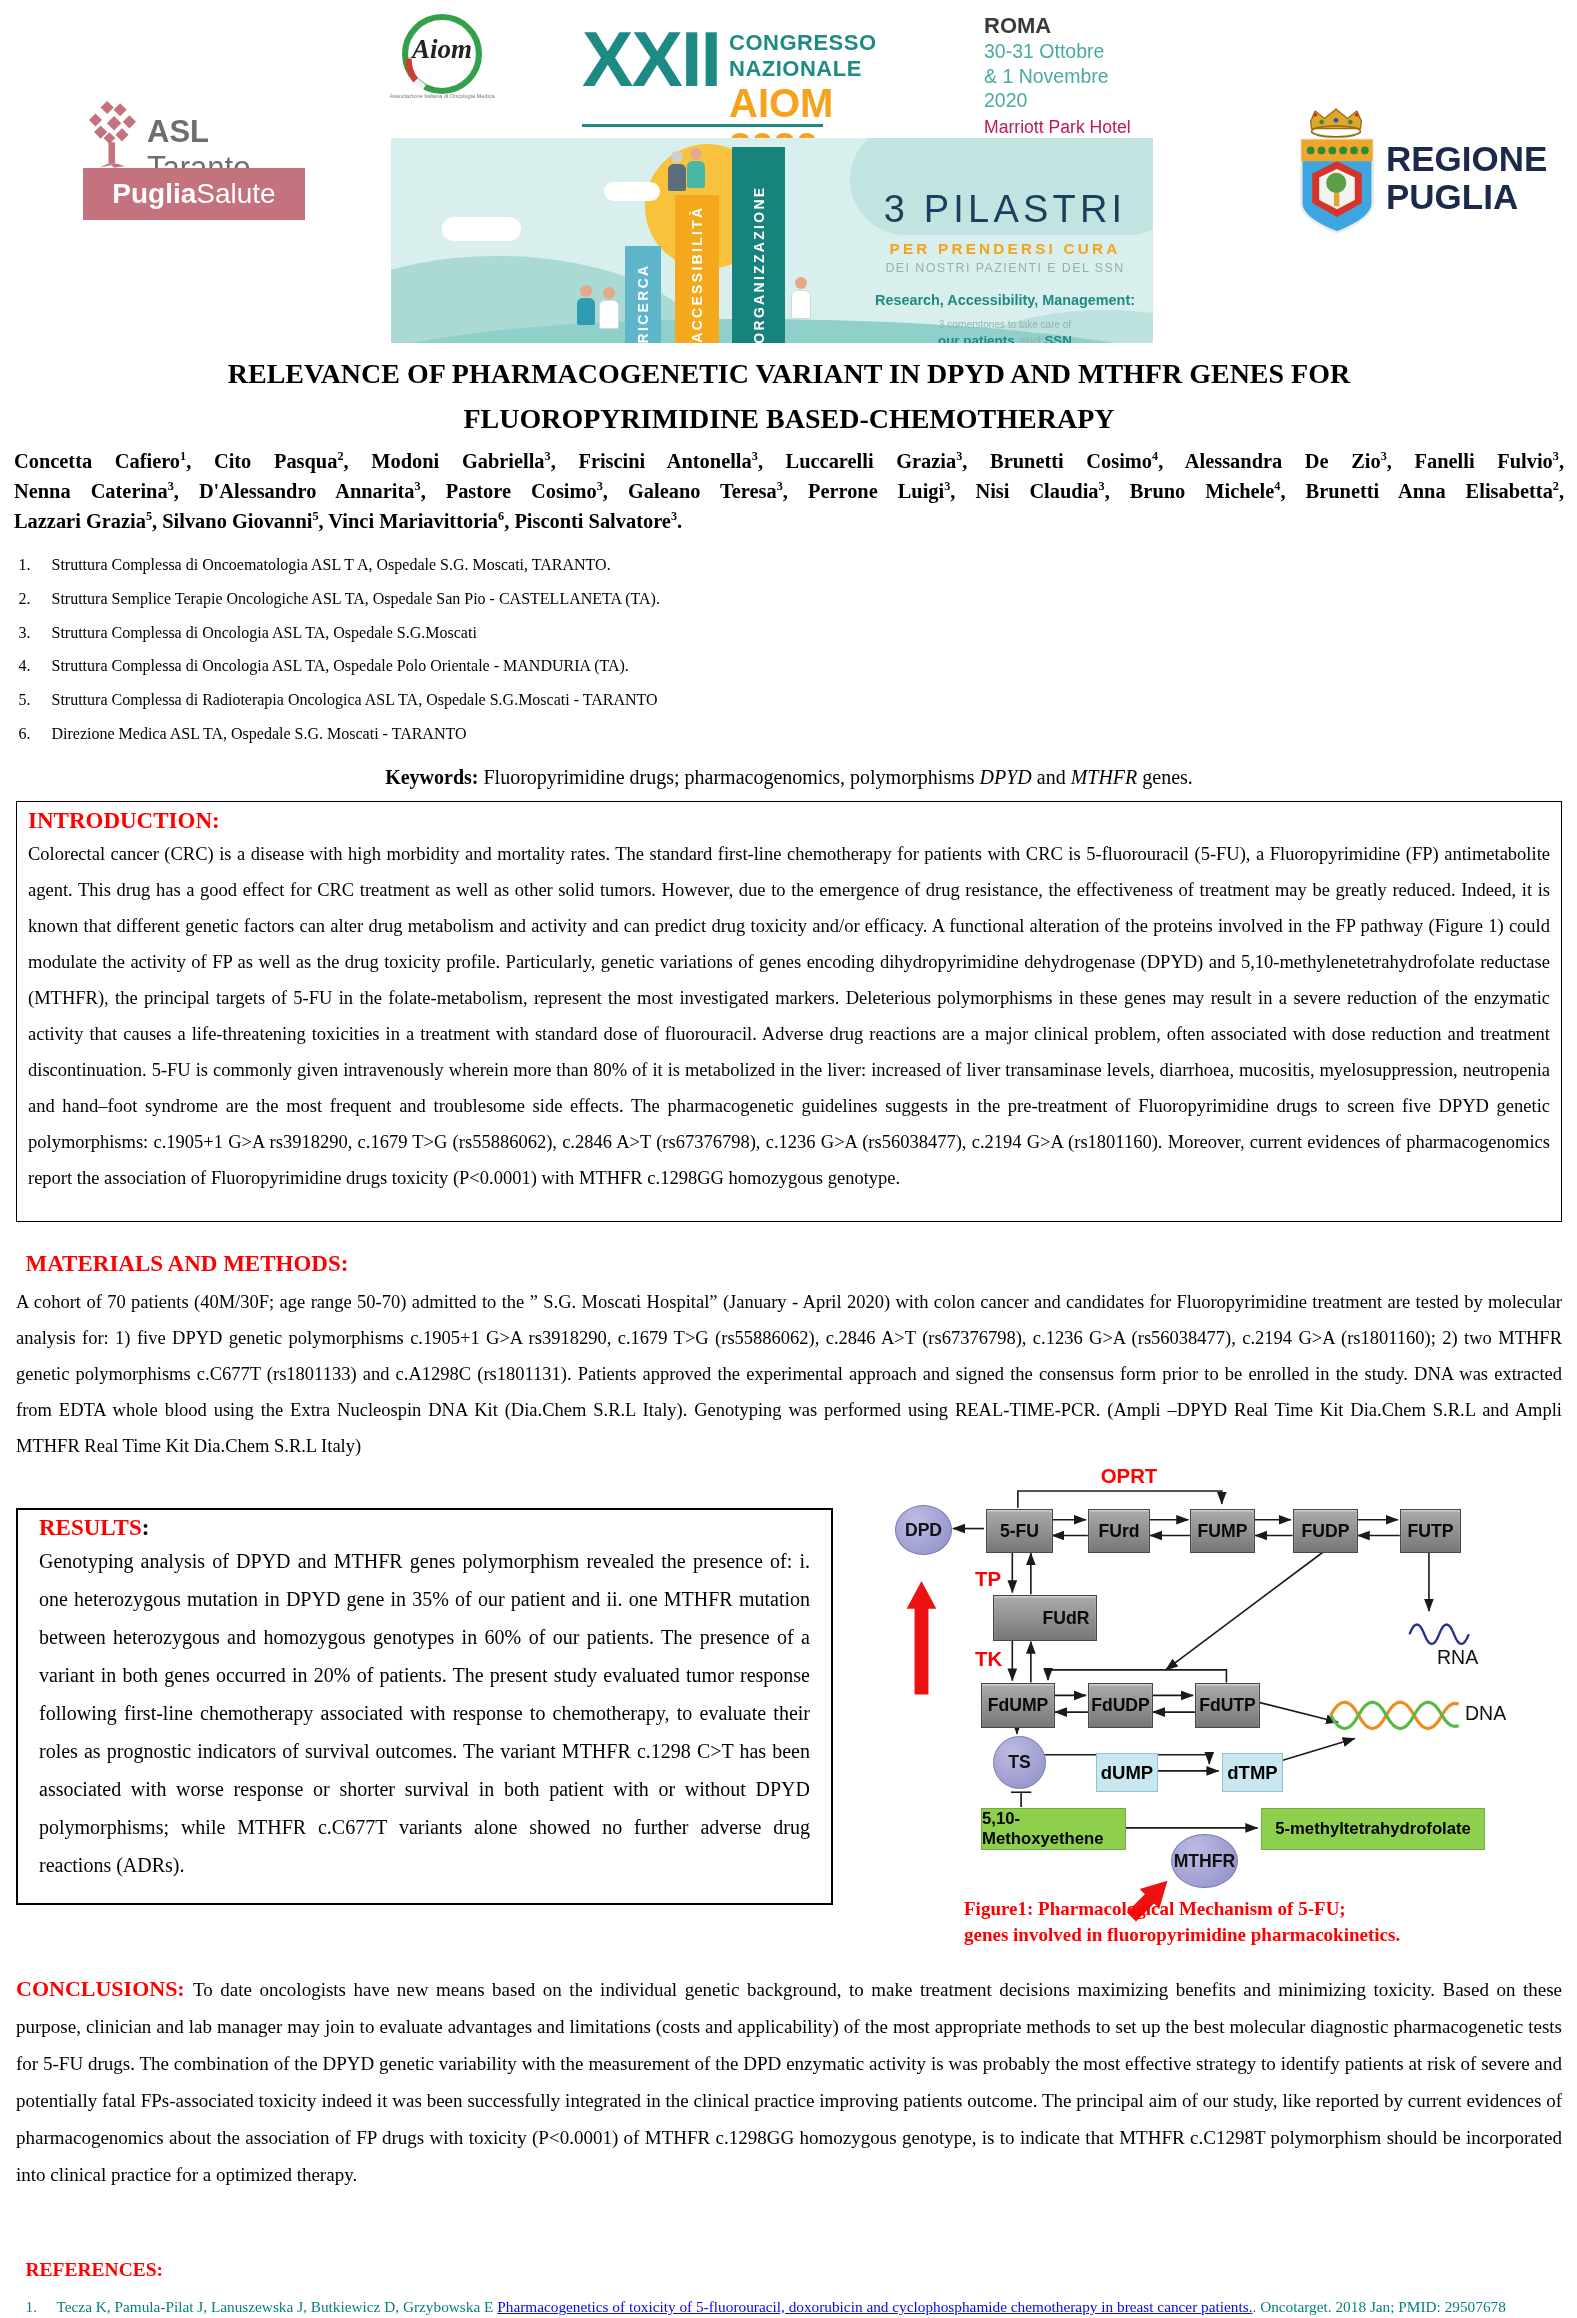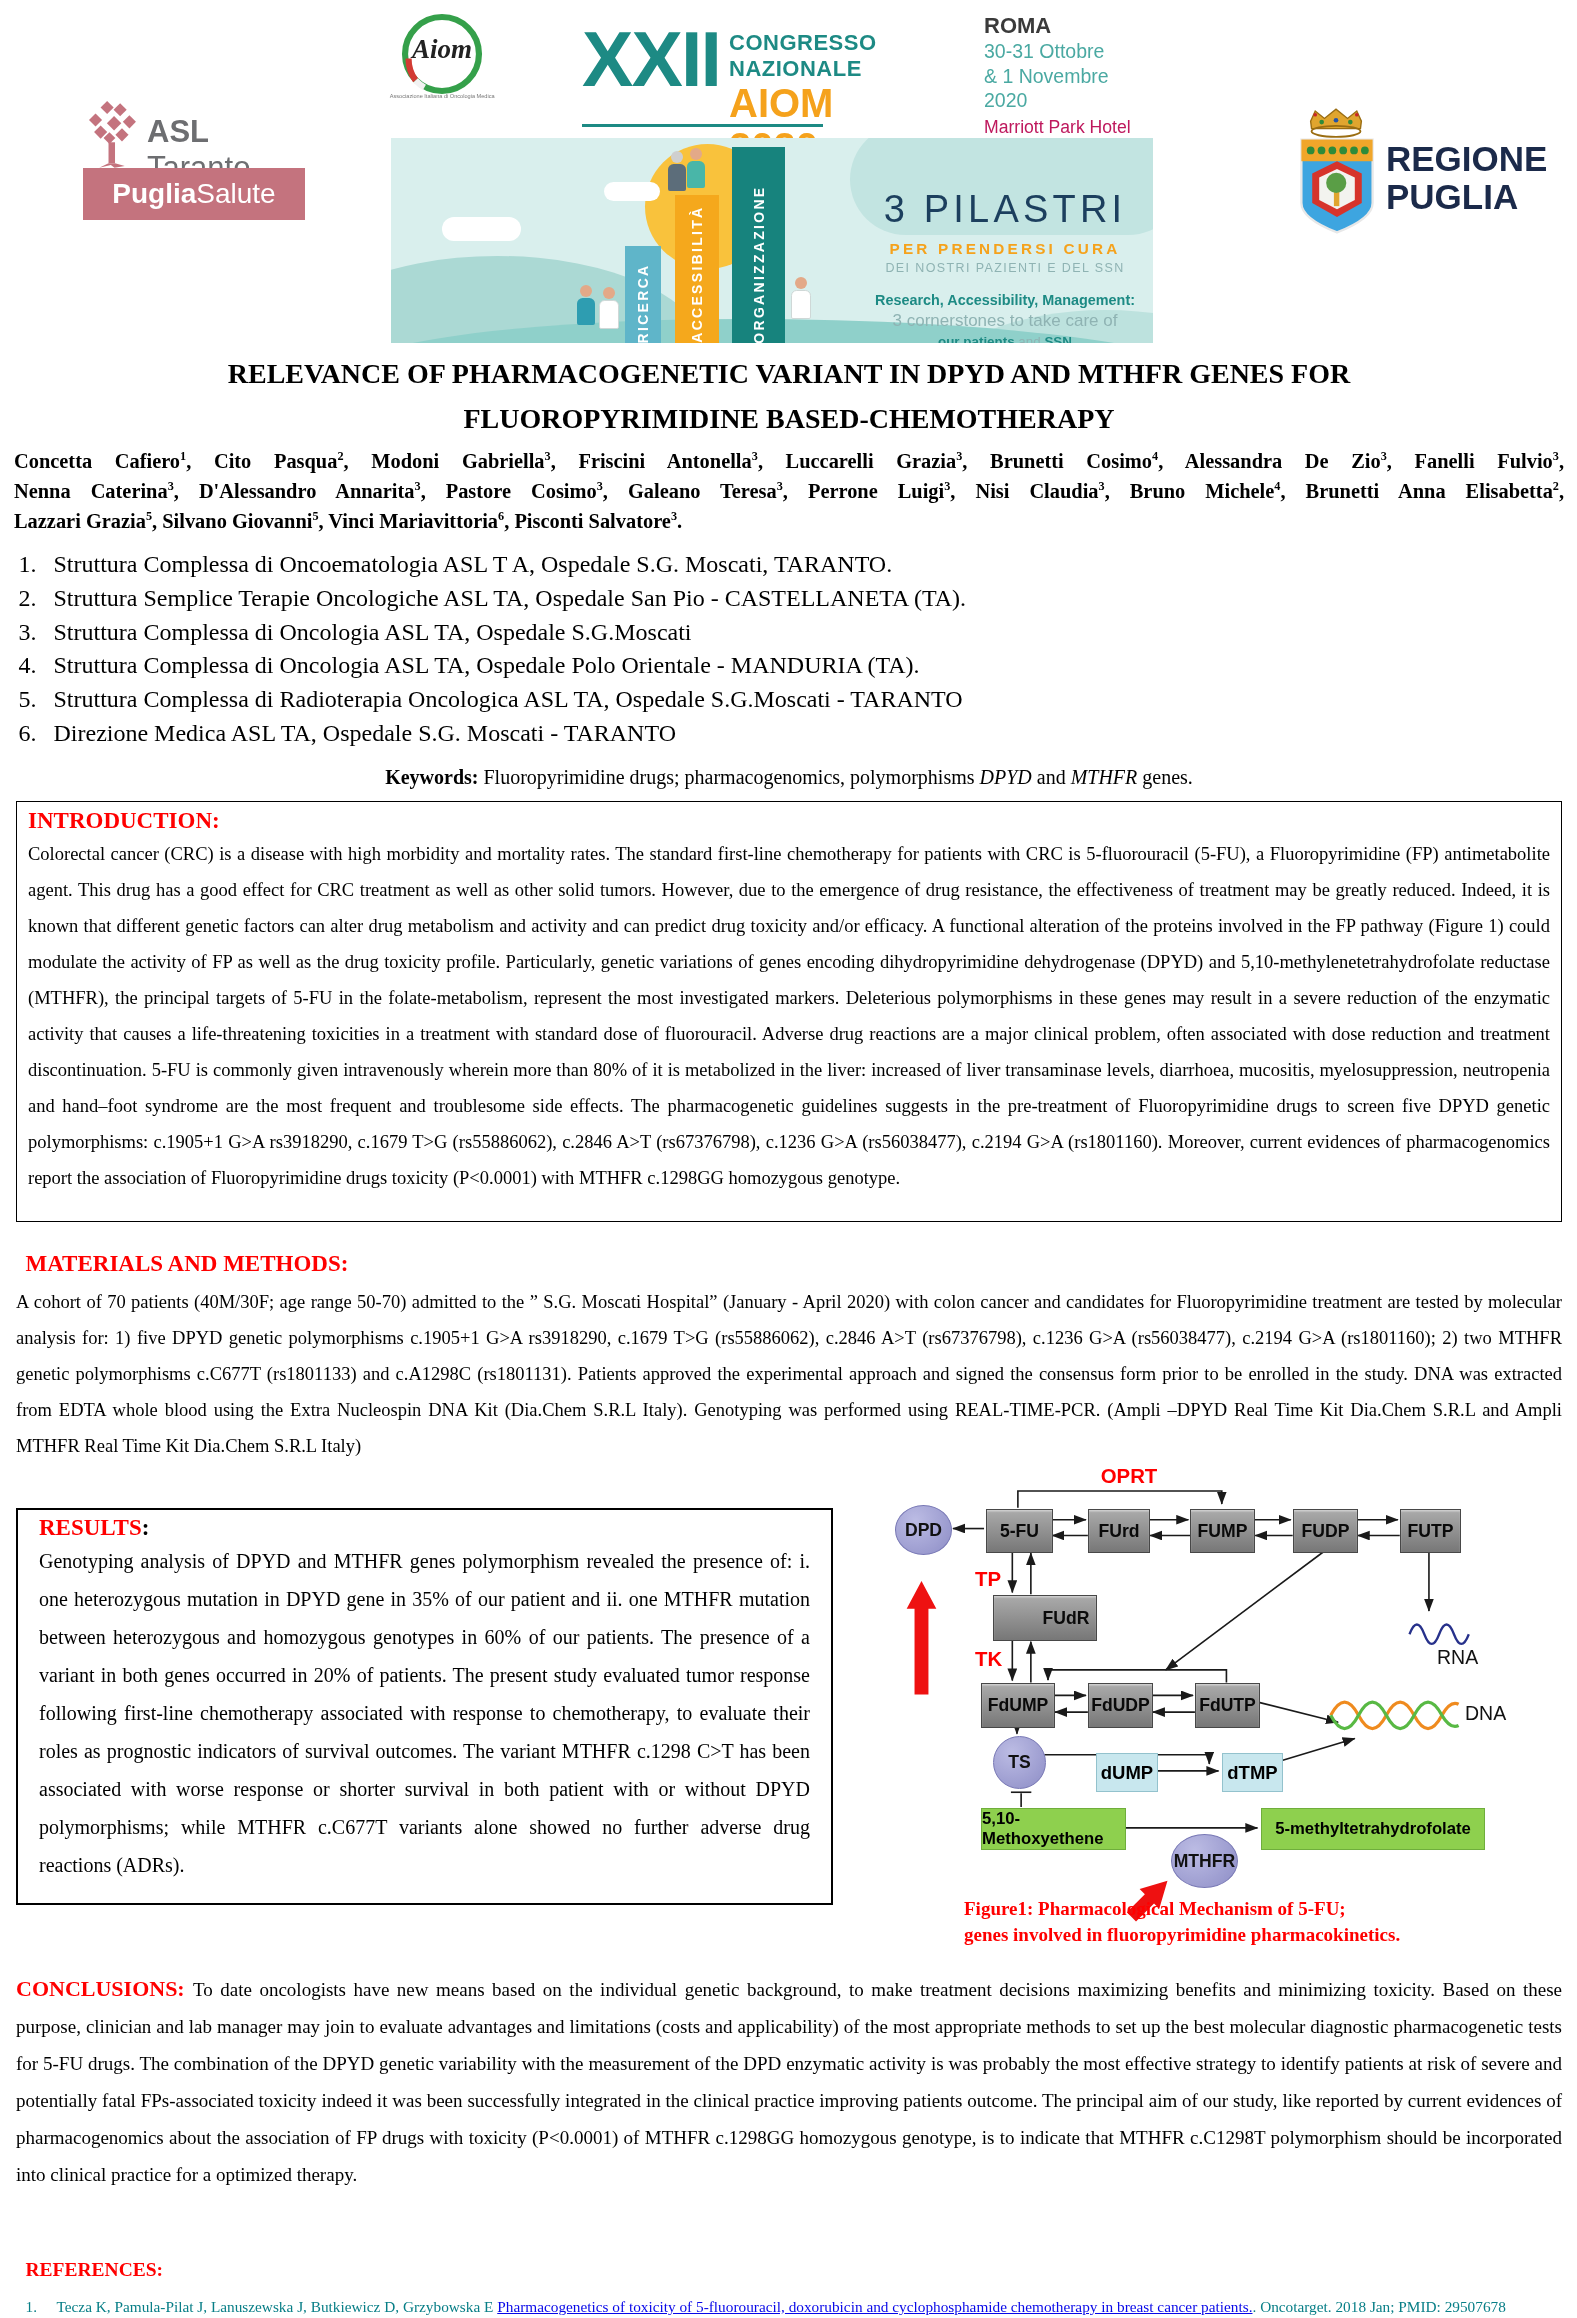--- a/index.html
+++ b/index.html
@@ -31,31 +31,31 @@
   .pillar span{writing-mode:vertical-rl;transform:rotate(180deg);color:#fff;
       font:bold 14px "Liberation Sans",sans-serif;letter-spacing:2.3px;padding-bottom:6.5px;}
   .p-head{width:12px;height:12px;border-radius:50%;background:#e3a988;margin:0 auto;}
   .p-body{width:17.6px;height:27px;border-radius:5.6px 5.6px 1.9px 1.9px;margin:0.9px auto 0;}
   .banner-right{position:absolute;left:482px;top:50px;width:264px;text-align:center;
       font-family:"Liberation Sans",sans-serif;}
   .b-headline{font-size:38px;color:#1c3f5e;letter-spacing:4.2px;font-weight:400;}
   .b-sub1{margin-top:9.3px;font-size:15.3px;color:#f5a21c;letter-spacing:3.2px;font-weight:600;}
   .b-sub2{margin-top:3px;font-size:12.5px;color:#8fb3b3;letter-spacing:1.4px;}
   .b-en1{margin-top:16.7px;font-size:14.4px;color:#1d8a84;font-weight:bold;}
-  .b-en2{margin-top:3px;font-size:17px;color:#8fb3b3;}
+  .b-en2{margin-top:11px;font-size:10px;color:#8fb3b3;}
   .b-en3{margin-top:2.8px;font-size:13.4px;color:#8fb3b3;}
   .b-en3 b{color:#1d8a84;}
   .reg-text{font:bold 35px/38px "Liberation Sans",sans-serif;color:#1b2a4a;}
   
   #title{left:0;top:351px;width:1578px;text-align:center;font-weight:bold;font-size:28px;
          line-height:45px;white-space:nowrap;}
   .a-line{width:1550px;font-weight:bold;font-size:20.4px;line-height:30px;white-space:nowrap;
           text-align:justify;text-align-last:justify;}
   .a-line.last{text-align-last:left;}
-  #affiliation-list{margin:0;padding:0;list-style:none;font-size:24px;}
+  #affiliation-list{margin:0;padding:0;list-style:none;font-size:16px;}
   #affiliation-list li{margin-bottom:12.5px;line-height:21.3px;}
   .aff-num{display:inline-block;min-width:29px;}
   #keywords{left:0;top:766px;width:1578px;text-align:center;font-size:20px;}
   
   .sec-h{color:#ff0000;font-weight:bold;font-size:23px;}
   .body-text{font-size:18.5px;text-align:justify;}
   #intro-box{left:16px;top:801px;width:1522px;border:1.9px solid #000;padding:5.6px 11px;min-height:408px;}
   #intro-box .body-text{line-height:36px;margin-top:2.8px;}
   #mm-body{left:16px;top:1284px;width:1546px;line-height:36px;}
   #results-box{left:16px;top:1508px;width:771px;height:384px;border:2.8px solid #000;padding:4.6px 21px 4.6px 21px;}

